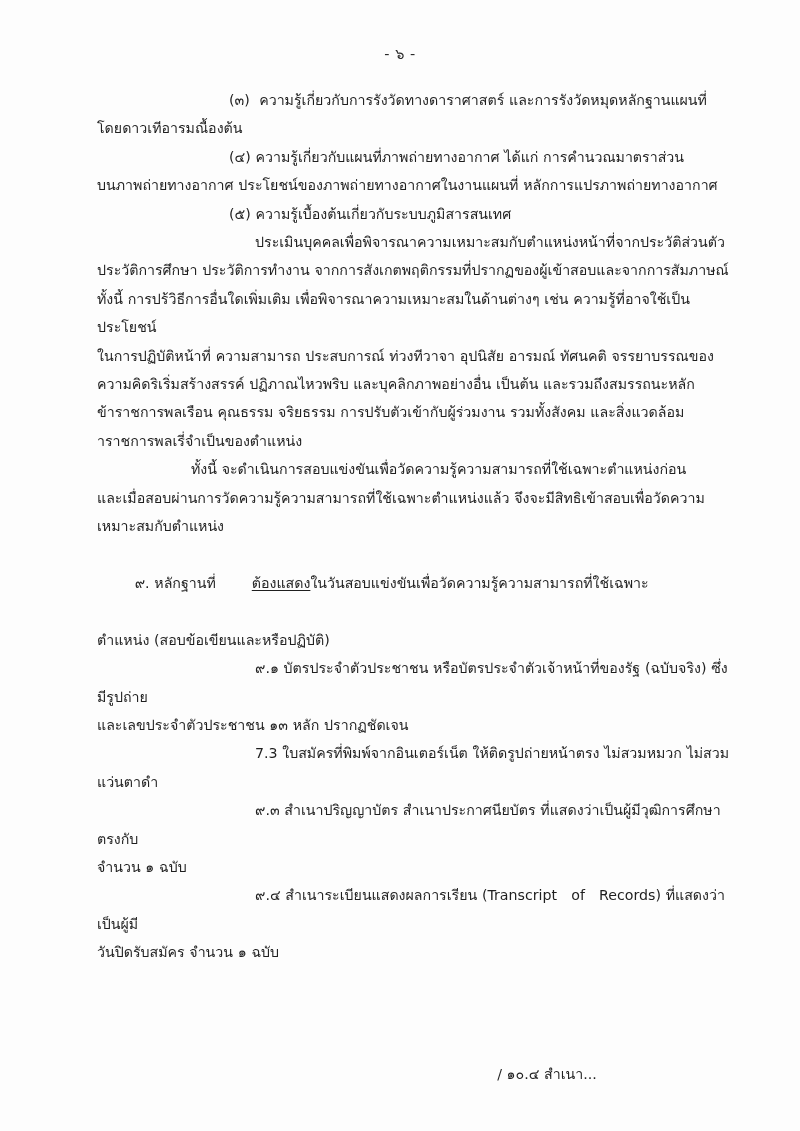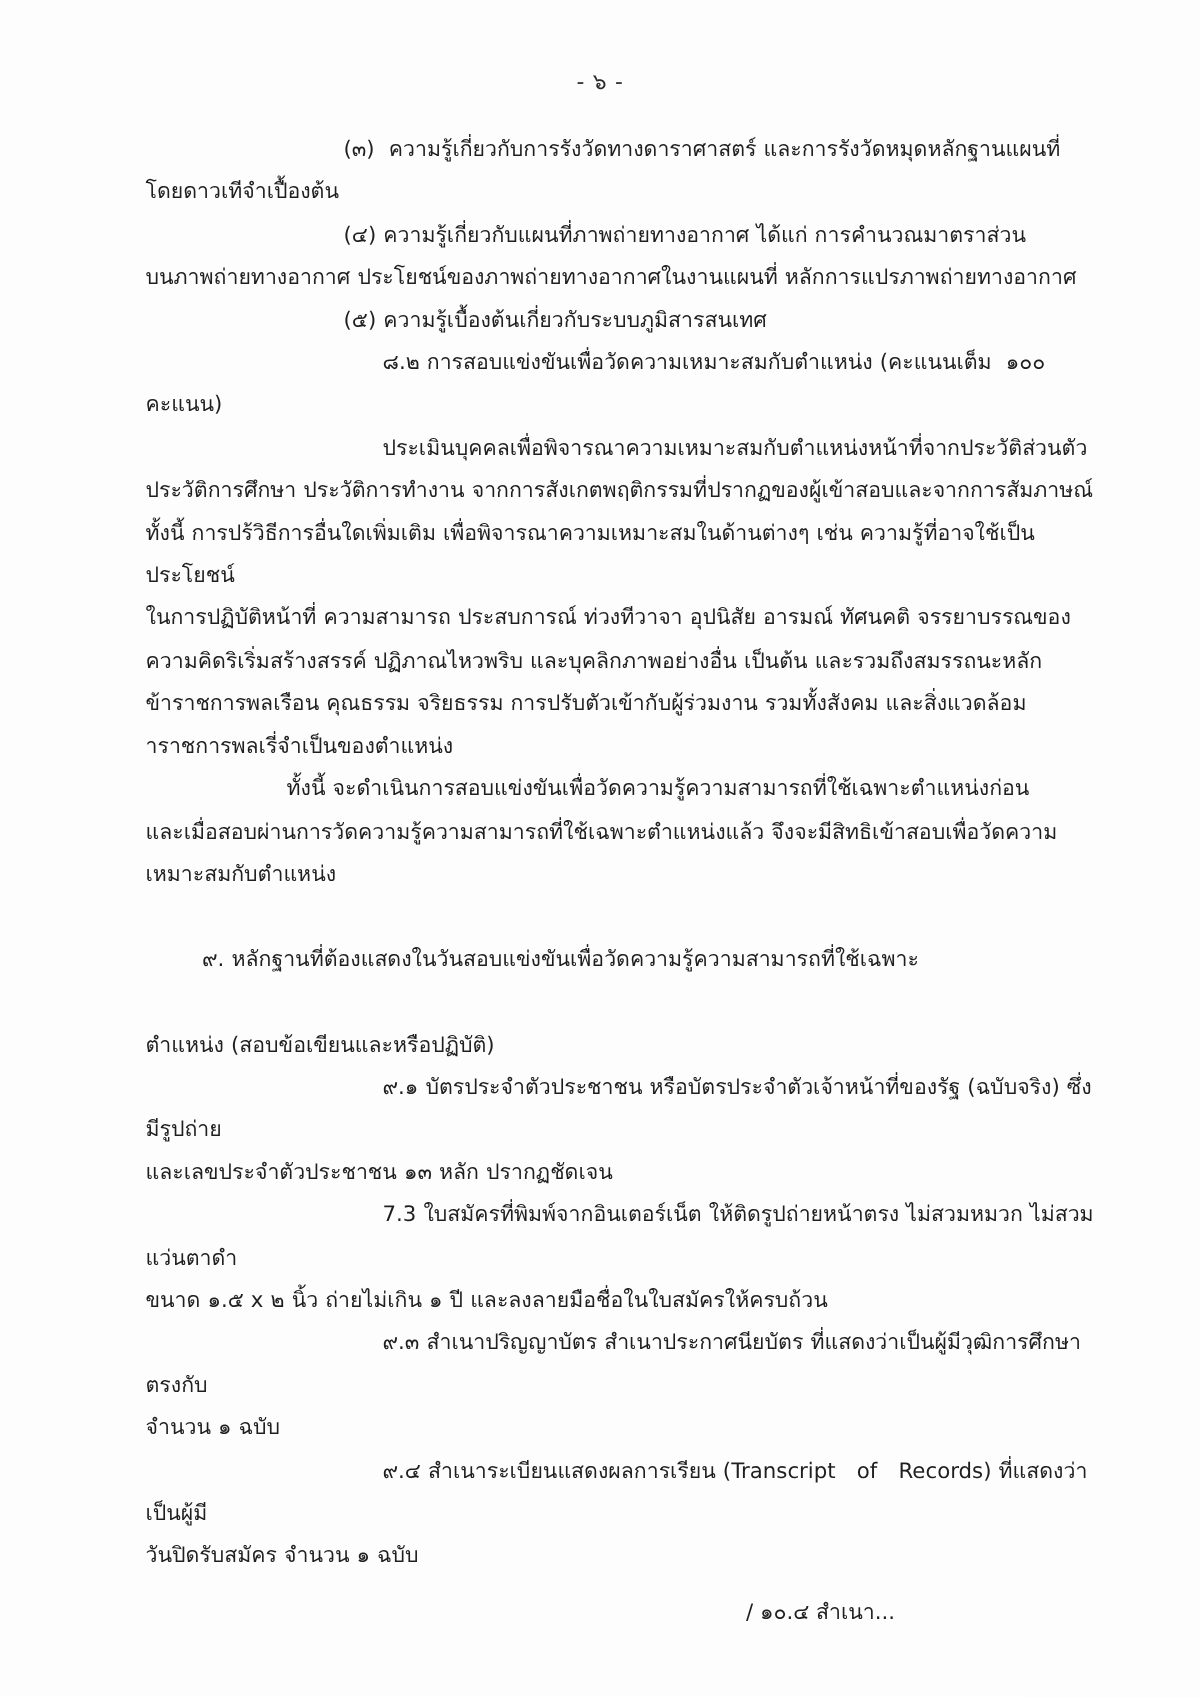--- a/index.html
+++ b/index.html
@@ -58,21 +58,21 @@
     color: #1f1f1f;
     white-space: pre-wrap;
     text-align: left;
     word-spacing: 0.2px;
   }
   .ind-0  { text-indent: 0; }
   .ind-4  { text-indent: 132px; }
   .ind-5  { text-indent: 158px; }
   .ind-8  { text-indent: 94px; }
   .ind-9  { text-indent: 120px; }
-  .u { text-underline-offset: 2px; }
+  .u { text-decoration: underline; text-underline-offset: 2px; padding-left: 36px; }
   .footer-note {
     position: absolute;
     left: 0;
     top: 1063px;
     width: 704px;
     text-align: center;
     padding-right: 0;
     font-size: 14.2px;
     color: #1f1f1f;
   }
@@ -88,25 +88,24 @@
   <div class="scan-tint"></div>
 
   <div class="content">
 
     <div class="page-number">- ๖ -</div>
 
     <div class="body-block">
 
       <div id="block-intro">
           <p class="line ind-4">(๓)  ความรู้เกี่ยวกับการรังวัดทางดาราศาสตร์ และการรังวัดหมุดหลักฐานแผนที่</p>
-          <p class="line ind-0">โดยดาวเทีจำเปื้องต้น</p>
+          <p class="line ind-0">โดยดาวเทีอารมณื้องต้น</p>
           <p class="line ind-4">(๔) ความรู้เกี่ยวกับแผนที่ภาพถ่ายทางอากาศ ได้แก่ การคำนวณมาตราส่วน</p>
           <p class="line ind-0">บนภาพถ่ายทางอากาศ ประโยชน์ของภาพถ่ายทางอากาศในงานแผนที่ หลักการแปรภาพถ่ายทางอากาศ</p>
           <p class="line ind-4">(๕) ความรู้เบื้องต้นเกี่ยวกับระบบภูมิสารสนเทศ</p>
-          <p class="line ind-5">๘.๒ การสอบแข่งขันเพื่อวัดความเหมาะสมกับตำแหน่ง (คะแนนเต็ม  ๑๐๐  คะแนน)</p>
           <p class="line ind-5">ประเมินบุคคลเพื่อพิจารณาความเหมาะสมกับตำแหน่งหน้าที่จากประวัติส่วนตัว</p>
           <p class="line ind-0">ประวัติการศึกษา ประวัติการทำงาน จากการสังเกตพฤติกรรมที่ปรากฏของผู้เข้าสอบและจากการสัมภาษณ์</p>
           <p class="line ind-0">ทั้งนี้ การปร้วิธีการอื่นใดเพิ่มเติม เพื่อพิจารณาความเหมาะสมในด้านต่างๆ เช่น ความรู้ที่อาจใช้เป็นประโยชน์</p>
           <p class="line ind-0">ในการปฏิบัติหน้าที่ ความสามารถ ประสบการณ์ ท่วงทีวาจา อุปนิสัย อารมณ์ ทัศนคติ จรรยาบรรณของ</p>
           <p class="line ind-0">ความคิดริเริ่มสร้างสรรค์ ปฏิภาณไหวพริบ และบุคลิกภาพอย่างอื่น เป็นต้น และรวมถึงสมรรถนะหลัก</p>
           <p class="line ind-0">ข้าราชการพลเรือน คุณธรรม จริยธรรม การปรับตัวเข้ากับผู้ร่วมงาน รวมทั้งสังคม และสิ่งแวดล้อม</p>
           <p class="line ind-0">าราชการพลเรี่จำเป็นของตำแหน่ง</p>
           <p class="line ind-8">ทั้งนี้ จะดำเนินการสอบแข่งขันเพื่อวัดความรู้ความสามารถที่ใช้เฉพาะตำแหน่งก่อน</p>
           <p class="line ind-0">และเมื่อสอบผ่านการวัดความรู้ความสามารถที่ใช้เฉพาะตำแหน่งแล้ว จึงจะมีสิทธิเข้าสอบเพื่อวัดความ</p>
           <p class="line ind-0">เหมาะสมกับตำแหน่ง</p>
@@ -114,21 +113,20 @@
 
       <p class="line ind-9">
         <span>๙. หลักฐานที่</span><span class="u">ต้องแสดง</span><span>ในวันสอบแข่งขันเพื่อวัดความรู้ความสามารถที่ใช้เฉพาะ</span>
       </p>
       <p class="line ind-0">ตำแหน่ง (สอบข้อเขียนและหรือปฏิบัติ)</p>
 
       <div id="block-9">
           <p class="line ind-5">๙.๑ บัตรประจำตัวประชาชน หรือบัตรประจำตัวเจ้าหน้าที่ของรัฐ (ฉบับจริง) ซึ่งมีรูปถ่าย</p>
           <p class="line ind-0">และเลขประจำตัวประชาชน ๑๓ หลัก ปรากฏชัดเจน</p>
           <p class="line ind-5">7.3 ใบสมัครที่พิมพ์จากอินเตอร์เน็ต ให้ติดรูปถ่ายหน้าตรง ไม่สวมหมวก ไม่สวมแว่นตาดำ</p>
-          <p class="line ind-0">ขนาด ๑.๕ x ๒ นิ้ว ถ่ายไม่เกิน ๑ ปี และลงลายมือชื่อในใบสมัครให้ครบถ้วน</p>
           <p class="line ind-5">๙.๓ สำเนาปริญญาบัตร สำเนาประกาศนียบัตร ที่แสดงว่าเป็นผู้มีวุฒิการศึกษาตรงกับ</p>
           <p class="line ind-0">จำนวน ๑ ฉบับ</p>
           <p class="line ind-5">๙.๔ สำเนาระเบียนแสดงผลการเรียน (Transcript   of   Records) ที่แสดงว่าเป็นผู้มี</p>
           <p class="line ind-0">วันปิดรับสมัคร จำนวน ๑ ฉบับ</p>
         </div>
 
     </div>
 
     <div class="footer-note">
       <span class="footer-inner">/ ๑๐.๔ สำเนา...</span>

